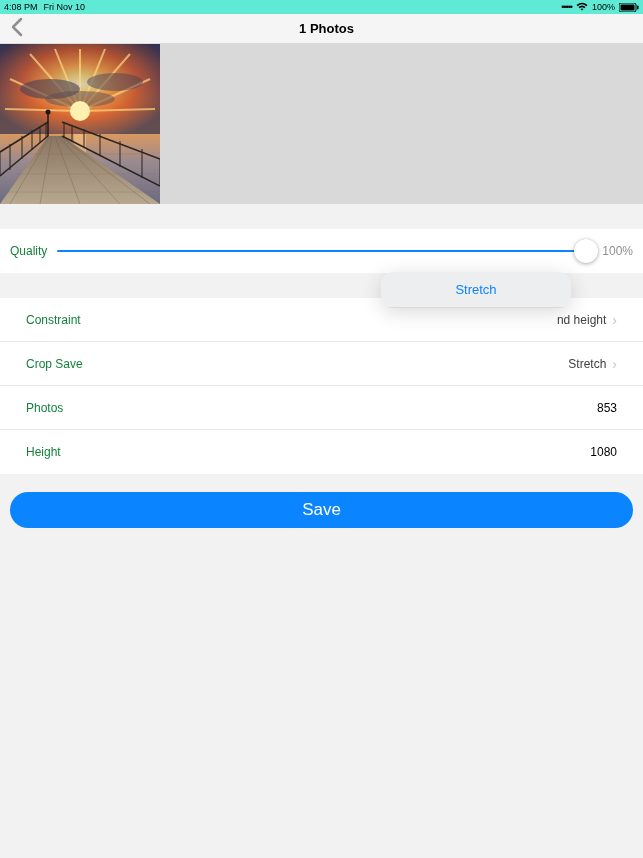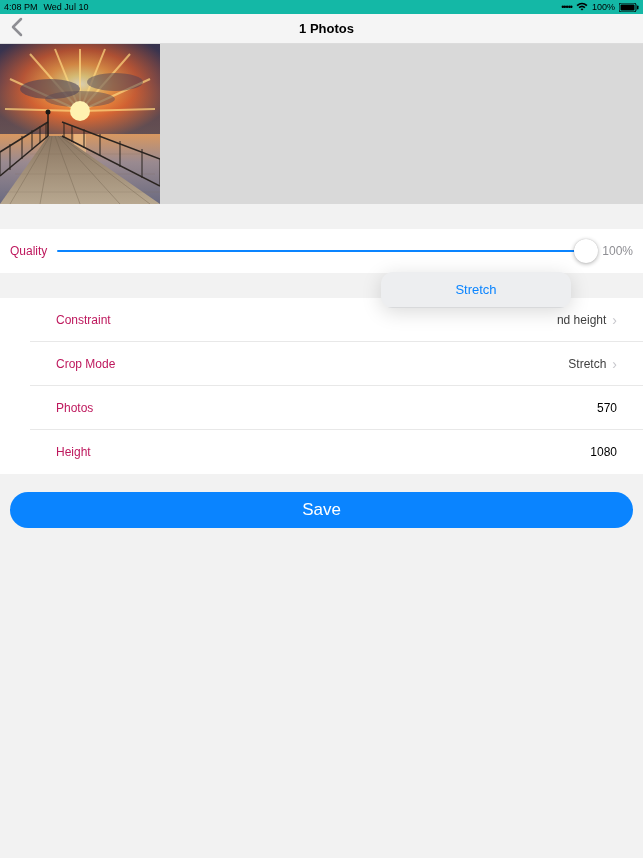--- a/index.html
+++ b/index.html
@@ -1,40 +1,40 @@
 <!DOCTYPE html>
 <html><head>
 <meta charset="utf-8">
 <style>
   * { box-sizing: border-box; margin: 0; padding: 0; }
   html, body { width: 643px; height: 858px; font-family: -apple-system, "Helvetica Neue", Arial, sans-serif; background: #f2f2f2; overflow: hidden; }
   
   
-  .status-bar { height: 14px; display: flex; justify-content: space-between; align-items: center; padding: 0 4px; font-size: 9px; background: #14b8a6; }
+  .status-bar { height: 14px; display: flex; justify-content: space-between; align-items: center; padding: 0 4px; font-size: 9px; background: #5eead4; }
   .status-left { display: flex; gap: 6px; }
   .status-right { display: flex; align-items: center; gap: 4px; }
   .dots { letter-spacing: -1px; }
   .wifi-icon { display: inline-block; }
   .battery-icon { display: inline-flex; align-items: center; }
   
   
   .nav-bar { height: 30px; display: flex; align-items: center; justify-content: center; position: relative; background: #f5f5f5; border-bottom: 1px solid #dcdcdc; }
   .back-btn { position: absolute; left: 10px; color: #8e8e93; font-size: 22px; line-height: 1; cursor: pointer; }
   .nav-title { font-size: 13px; font-weight: 600; color: #000; margin-left: 10px; }
   
   
   .thumb-strip { height: 160px; background: #d9d9d9; display: flex; }
   .thumb { width: 160px; height: 160px; position: relative; overflow: hidden; }
   
   .gap { height: 25px; background: #f2f2f2; }
   
   
-  .row { height: 44px; background: #fff; display: flex; align-items: center; padding: 0 26px; font-size: 12px; border-bottom: 1px solid #e8e8e8; margin-left: 30px; }
+  .row { height: 44px; background: #fff; display: flex; align-items: center; padding: 0 26px; font-size: 12px; border-bottom: 1px solid #e8e8e8; }
   .row:last-of-type { border-bottom: none; align-items: center; }
-  .row-label { color: #be185d; }
+  .row-label { color: #15803d; }
   .row-value { margin-left: auto; color: #000; font-size: 12px; }
   .row-value.muted { color: #404040; }
   .chevron { color: #c7c7cc; margin-left: 6px; font-size: 14px; }
   
   
   .quality-row { height: 44px; background: #fff; display: flex; align-items: center; padding: 0 10px; font-size: 12px; }
   .slider-track { flex: 1; height: 2px; background: #0a84ff; margin: 0 10px; position: relative; border-radius: 1px; }
   .slider-knob { position: absolute; right: -12px; top: -11px; width: 24px; height: 24px; border-radius: 50%; background: #fff; box-shadow: 0 1px 4px rgba(0,0,0,0.3), 0 0 1px rgba(0,0,0,0.2); }
   .quality-pct { color: #8e8e93; font-size: 12px; margin-left: 6px; }
   
@@ -52,21 +52,21 @@
   
   
   .thumb svg { width: 100%; height: 100%; display: block; }
 </style>
 </head>
 <body>
 
 <div class="status-bar">
   <div class="status-left">
     <span>4:08 PM</span>
-    <span>Wed Jul 10</span>
+    <span>Fri Nov 10</span>
   </div>
   <div class="status-right">
     <span class="dots">•••••</span>
     <span class="wifi-icon">
       <svg width="12" height="9" viewBox="0 0 12 9">
           <path d="M6 8.5 L4.5 7 Q6 5.8 7.5 7 Z M2.5 5 Q6 2 9.5 5 L8.3 6.2 Q6 4.2 3.7 6.2 Z M0.5 3 Q6 -1.5 11.5 3 L10.3 4.2 Q6 0.5 1.7 4.2 Z" fill="#000"></path>
         </svg>
     </span>
     <span>100%</span>
     <span class="battery-icon">
@@ -201,27 +201,27 @@
 
 <div class="gap"></div>
 
 <div class="section">
   <div class="row">
     <span class="row-label">Constraint</span>
     <span class="row-value muted">nd height</span>
     <span class="chevron">›</span>
   </div>
   <div class="row">
-    <span class="row-label">Crop Mode</span>
+    <span class="row-label">Crop Save</span>
     <span class="row-value muted">Stretch</span>
     <span class="chevron">›</span>
   </div>
   <div class="row">
     <span class="row-label">Photos</span>
-    <span class="row-value">570</span>
+    <span class="row-value">853</span>
   </div>
   <div class="row">
     <span class="row-label">Height</span>
     <span class="row-value">1080</span>
   </div>
 </div>
 
 <div class="save-wrap">
   <button class="save-btn">Save</button>
 </div>

